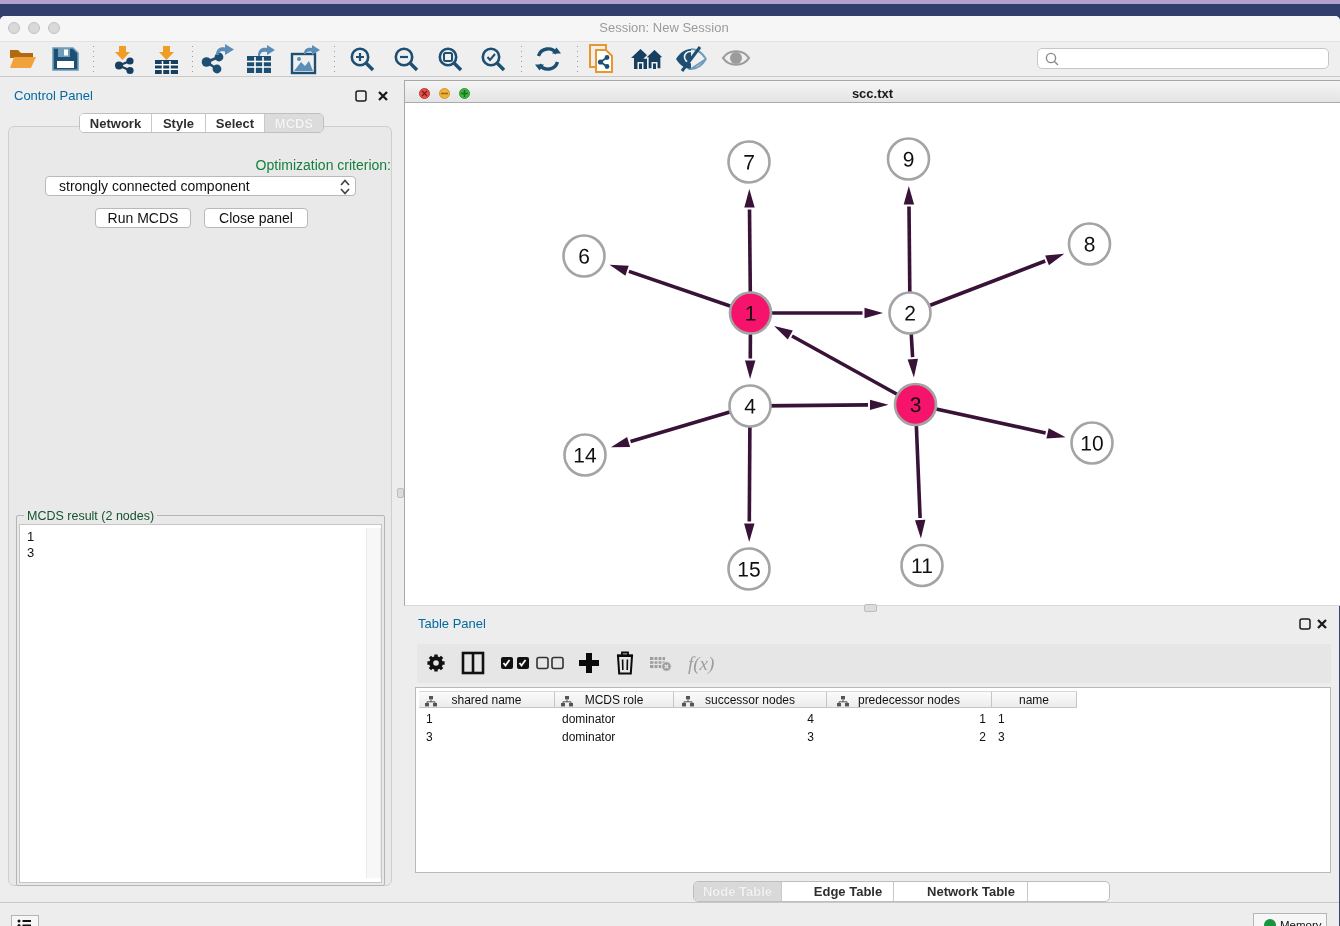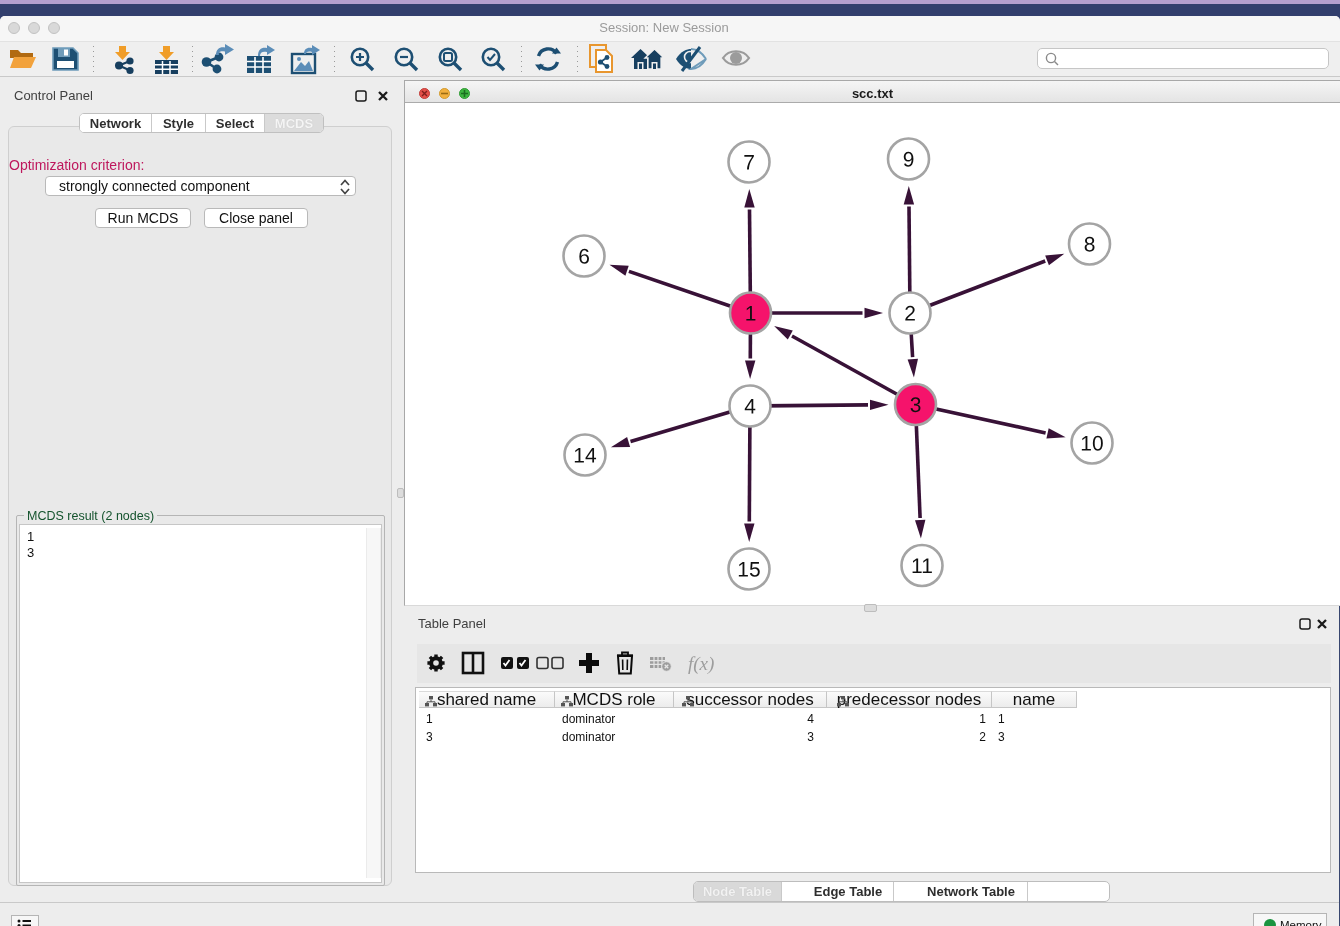--- a/index.html
+++ b/index.html
@@ -16,31 +16,31 @@
            font-size:13px; color:#9b9b9b; }
   
   .toolbar { left:0; top:26px; width:1340px; height:35px; background:#efefef;
              border-bottom:1px solid #c9c9c9; }
   .sep { position:absolute; top:4px; height:28px; width:1px;
          background-image:linear-gradient(#9a9a9a 30%, rgba(0,0,0,0) 0%);
          background-size:1px 5px; background-repeat:repeat-y; }
   .searchbox { position:absolute; left:1037px; top:6px; width:292px; height:21px;
                background:#fff; border:1px solid #c6c6c6; border-radius:5px; }
   
-  .cp-head { font-size:13px; color:#404040; }
+  .cp-head { font-size:13px; color:#0369a1; }
   .tabwrap { position:absolute; left:79px; top:97px; height:20px; display:flex;
              border:1px solid #c0c0c0; border-radius:5px; overflow:hidden; background:#fff; z-index:3; }
   .tab { font-size:13px; font-weight:700; color:#2e2e2e; padding-top:2px; text-align:center;
          border-right:1px solid #c9c9c9; background:#fff; box-sizing:border-box; }
   .tab:last-child { border-right:none; }
   .tab.sel { background:#dcdcdc; color:#f5f5f5; text-shadow:0 0 1px #bdbdbd; }
   .cpanel { position:absolute; left:8px; top:110px; width:384px; height:760px;
             background:#e9e9e9; border:1px solid #cfcfcf; border-radius:6px; }
-  .optlabel { position:absolute; left:0; top:30px; width:100%; text-align:left;
-              font-size:14px; color:#be185d; }
+  .optlabel { position:absolute; left:0; top:30px; width:100%; text-align:right;
+              font-size:14px; color:#15803d; }
   .dropdown { position:absolute; left:36px; top:49px; width:311px; height:20px;
               background:#fff; border:1px solid #b9b9b9; border-radius:4px;
               font-size:14px; color:#111; line-height:18px; padding-left:13px; }
   .btn { position:absolute; top:81px; height:20px; background:#fff; border:1px solid #b9b9b9;
          border-radius:4px; font-size:14px; color:#111; text-align:center; line-height:18px; }
   .fieldset { position:absolute; left:7px; top:388px; width:369px; height:371px;
               border:1px solid #b5b5b5; border-radius:2px; }
   .legend { position:absolute; left:7px; top:-7px; background:#e9e9e9; padding:0 3px;
             font-size:12.5px; color:#14532d; }
   .listbox { position:absolute; left:2px; top:8px; width:363px; height:359px;
@@ -53,21 +53,21 @@
             border:1px solid #a8a8a8; border-bottom:1px solid #d9d9d9; border-right:none; background:#fff; }
   .nettitle { position:absolute; left:0; top:0; width:100%; height:22px;
               background:linear-gradient(#f5f5f5,#e4e4e4); border-bottom:1px solid #ababab; }
   .tlc { position:absolute; top:7px; width:11px; height:11px; border-radius:50%; }
   
   .tp-toolbar { left:417px; top:628px; width:914px; height:39px; background:#e6e6e6; }
   .tablebox { left:415px; top:671px; width:916px; height:186px; background:#fff;
               border:1px solid #b9b9b9; }
   .th { position:absolute; top:3px; height:17px; background:linear-gradient(#fbfbfb,#ececec);
         border-right:1px solid #c6c6c6; border-bottom:1px solid #c6c6c6; border-top:1px solid #dadada;
-        font-size:17px; color:#111; text-align:center; line-height:16px; box-sizing:border-box; }
+        font-size:12px; color:#111; text-align:center; line-height:16px; box-sizing:border-box; }
   .td { position:absolute; font-size:12px; color:#111; height:17px; line-height:17px; }
   .segwrap { position:absolute; left:693px; top:865px; height:21px; display:flex;
              border:1px solid #bdbdbd; border-radius:5px; overflow:hidden; background:#fff;gap:21px; }
   .seg { font-size:13px; font-weight:700; color:#2e2e2e; padding-top:2px; text-align:center;
          border-right:1px solid #c9c9c9; background:#fff; box-sizing:border-box; }
   .seg:last-child { border-right:none;margin-top:37px; }
   .seg.sel { background:#d9d9d9; color:#f2f2f2; text-shadow:0 0 1px #bdbdbd; }
   
   .statusbar { left:0; top:886px; width:1340px; height:38px; background:#ededed;
                border-top:1px solid #c9c9c9; }

